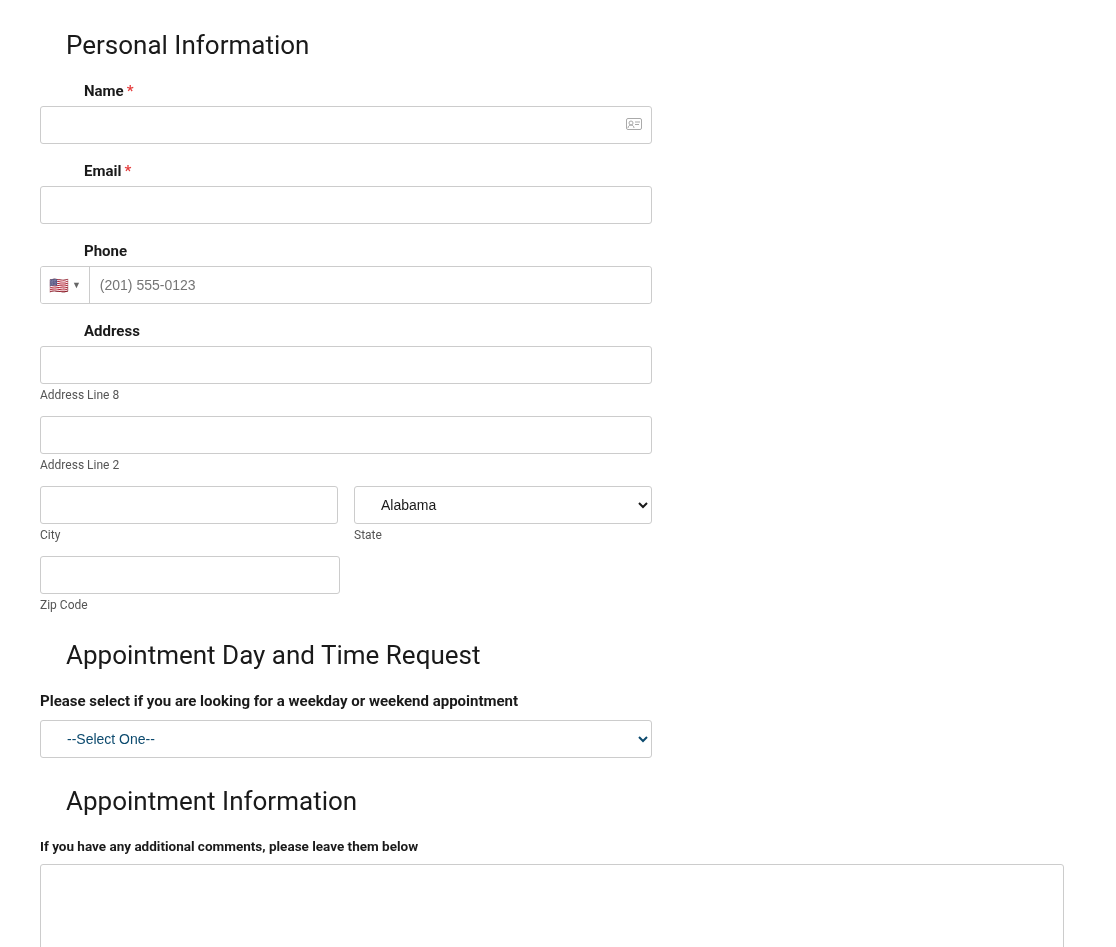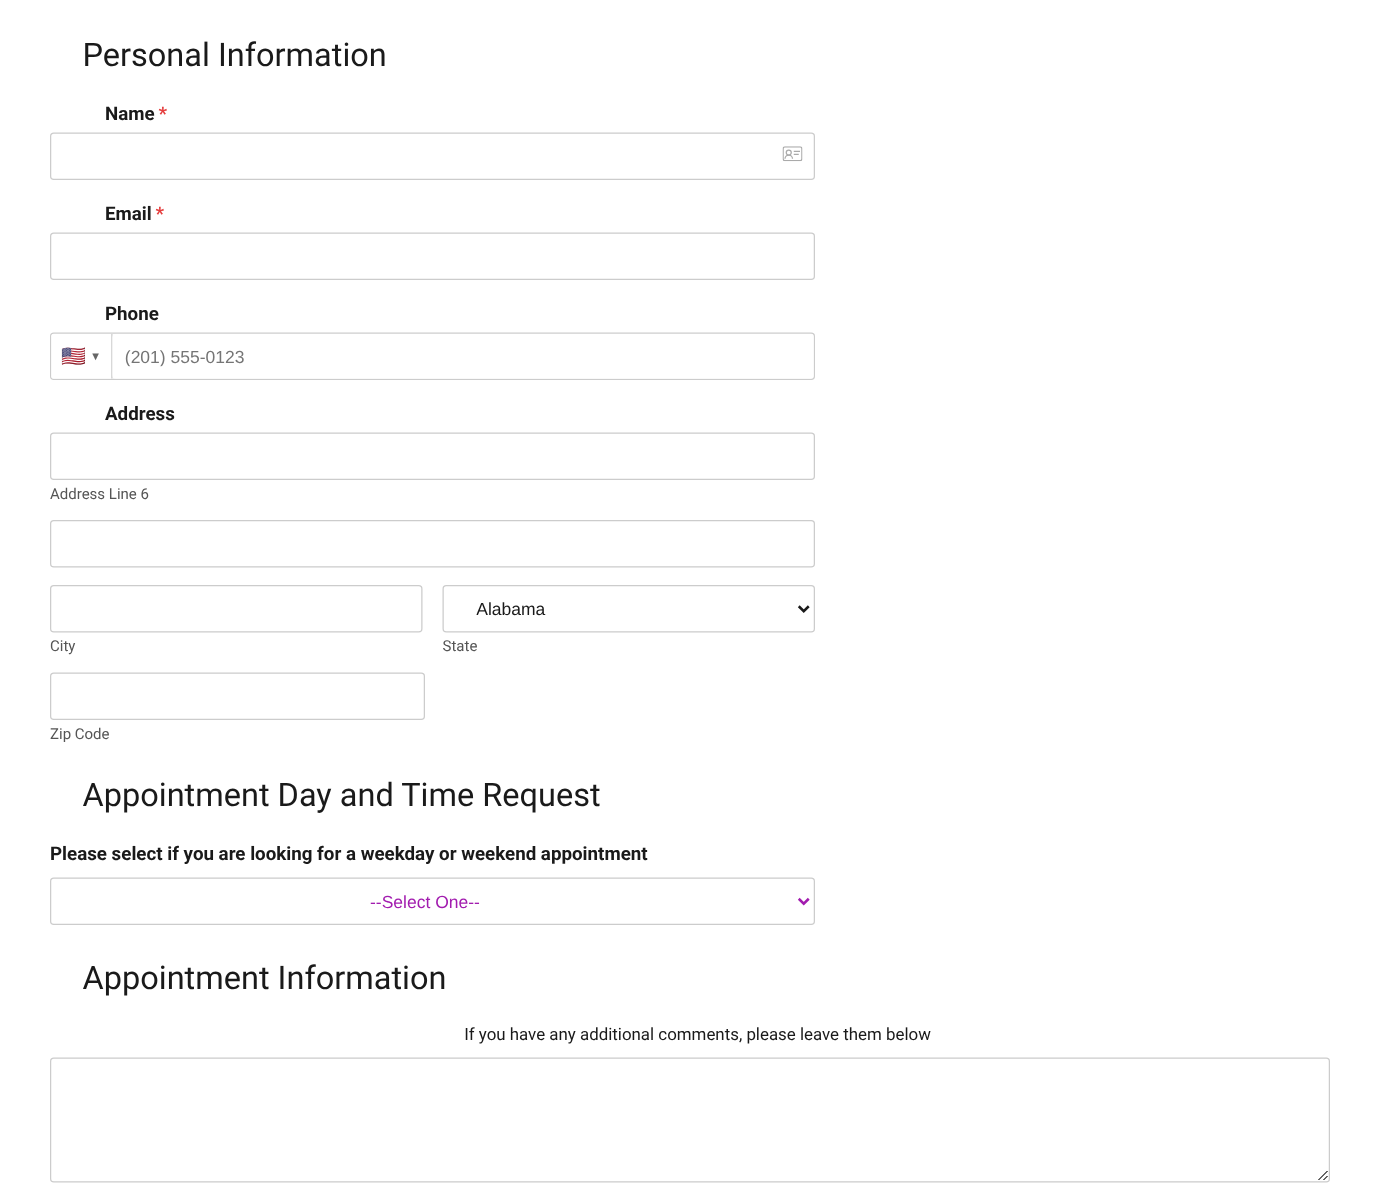--- a/index.html
+++ b/index.html
@@ -178,34 +178,32 @@
       margin-bottom: 10px;
       color: #1a1a1a;
     }
 
     .appointment-select-wrapper {
       max-width: 612px;
     }
 
     .appointment-select-wrapper select {
       width: 100%;
-      color: #a21caf;
-      text-align: center;
+      color: #0c4a6e;
     }
 
     .additional-section {
       margin-top: 28px;
     }
 
     .additional-question {
-      font-weight: 400;
+      font-weight: 700;
       font-size: 13.5px;
       margin-bottom: 10px;
       color: #1a1a1a;
-      text-align: center;
     }
 
     textarea {
       width: 100%;
       max-width: 1024px;
       height: 100px;
       border: 1px solid #cccccc;
       border-radius: 3px;
       padding: 8px 10px;
       font-size: 14px;
@@ -254,26 +252,27 @@
     <input type="text" aria-label="Phone number" placeholder="(201) 555-0123" style="">
   </div>
 </div>
 
 <div class="field-group">
   <label class="field-label">Address</label>
 
   
   <div style="max-width:612px; margin-bottom:14px;">
     <input type="text" aria-label="Address Line 1" style="max-width: 100%;">
-    <div class="address-sub-label">Address Line 6</div>
+    <div class="address-sub-label">Address Line 8</div>
   </div>
 
   
   <div style="max-width:612px; margin-bottom:14px;">
     <input type="text" aria-label="Address Line 2" style="max-width: 100%;">
+    <div class="address-sub-label">Address Line 2</div>
   </div>
 
   
   <div class="address-row">
     <div class="city-group">
       <input type="text" aria-label="City" style="width: 100%; max-width: none;">
       <div class="address-sub-label">City</div>
     </div>
     <div class="state-group">
       <select aria-label="State">

